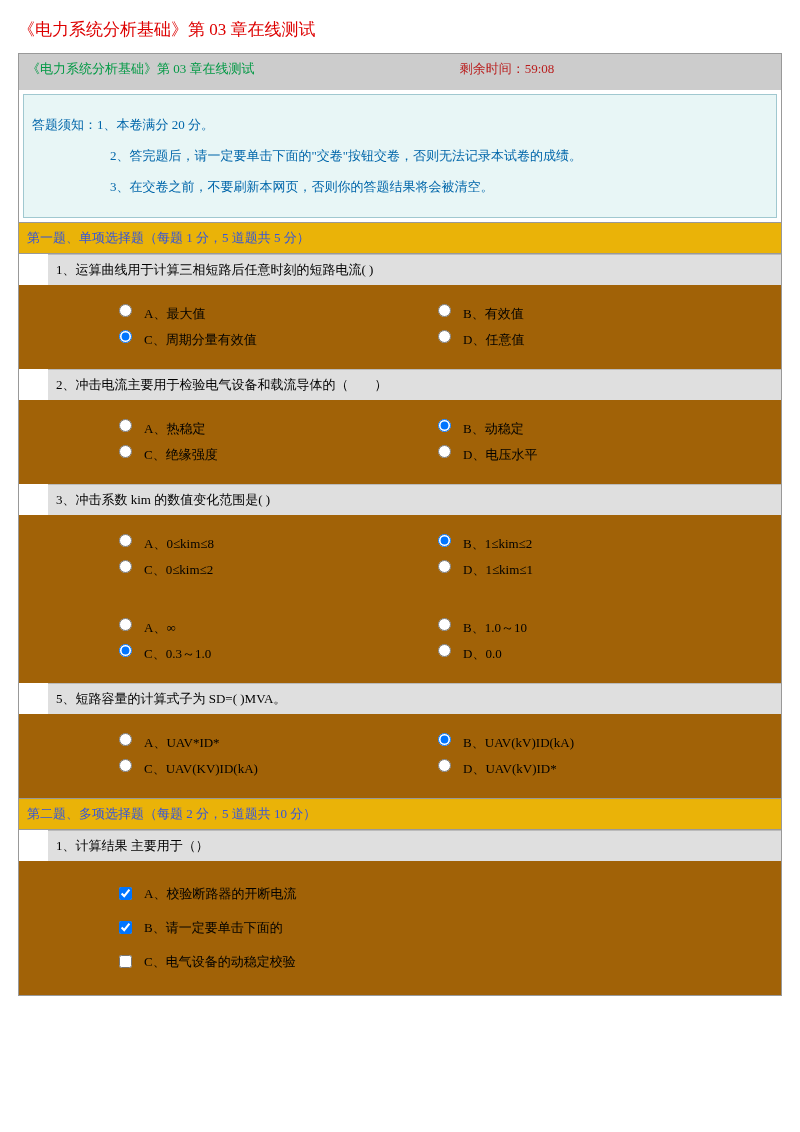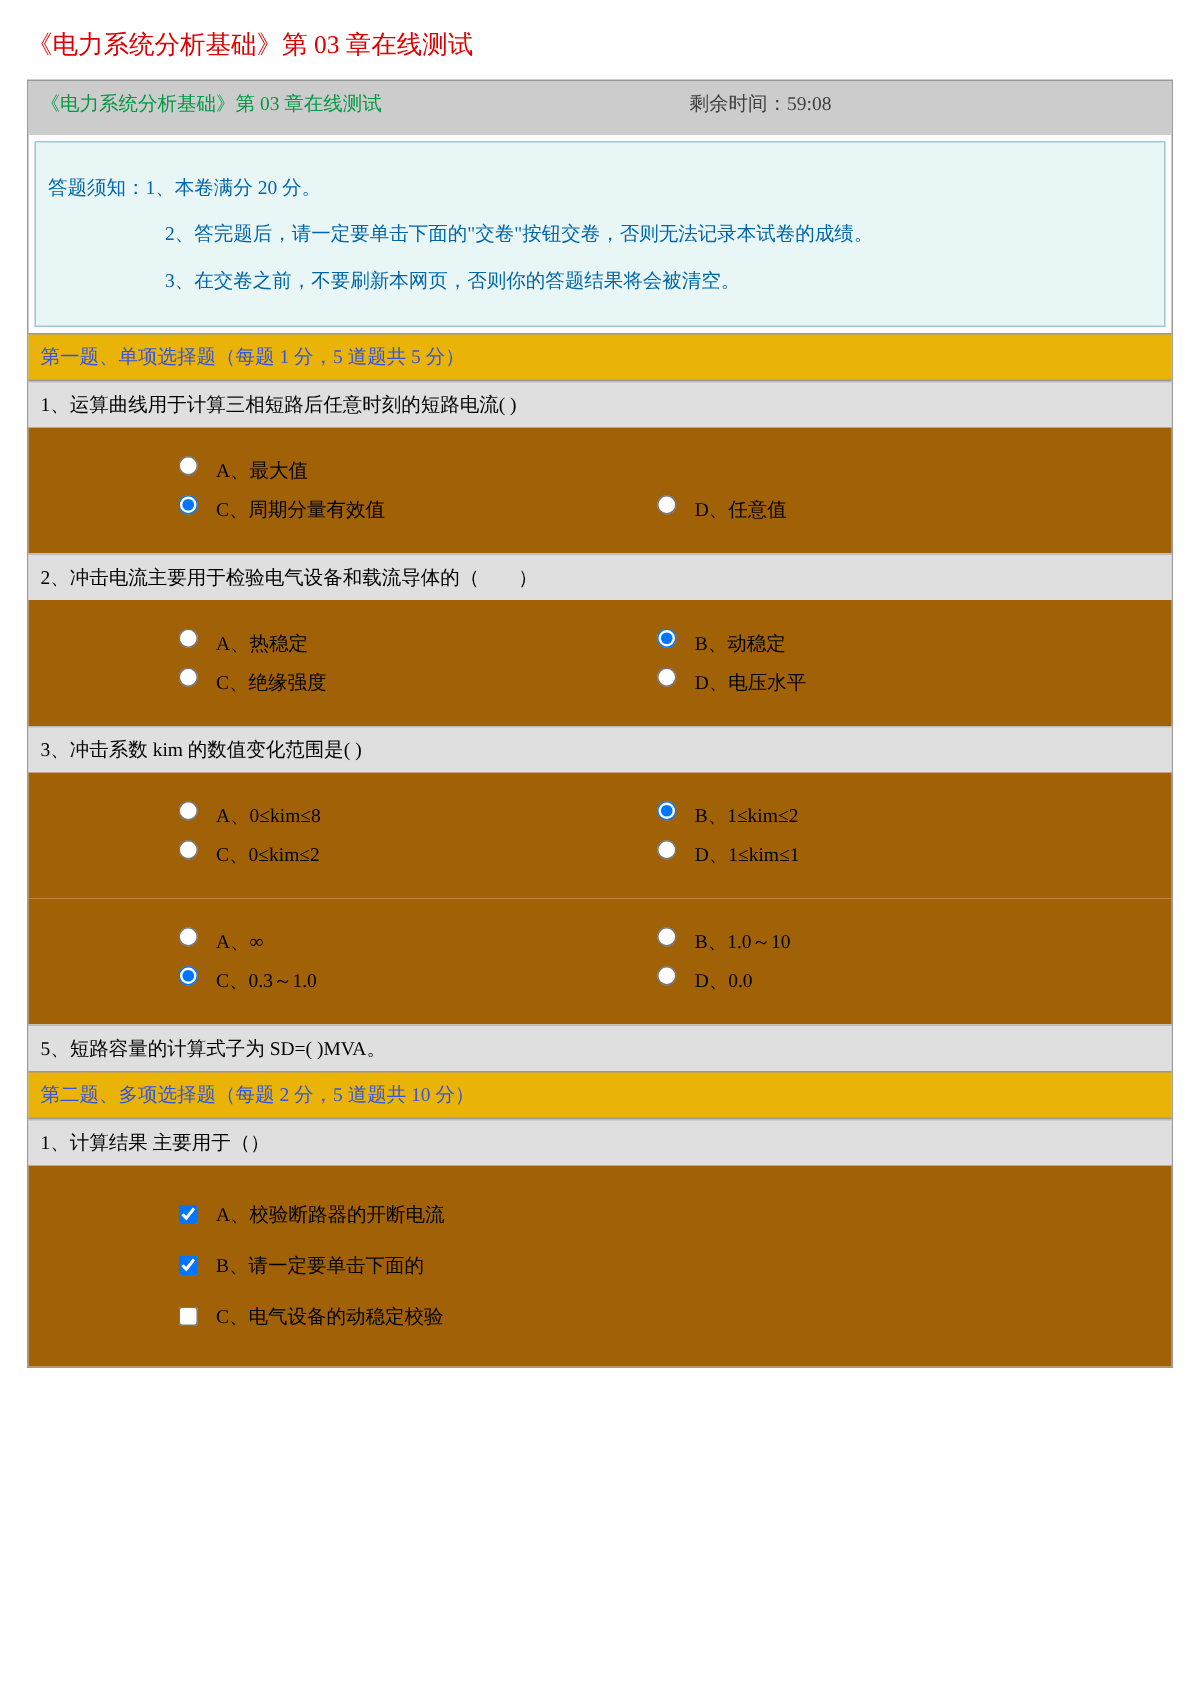--- a/index.html
+++ b/index.html
@@ -29,21 +29,21 @@
       padding: 6px 8px;
     }
     .header-content {
       display: flex;
     }
     .header-left {
       color: #009944;
       width: 58%;
     }
     .header-right {
-      color: #404040;
+      color: #b91c1c;
     }
     .instructions {
       background: #e8f6f6;
       border: 1px solid #a0c8d0;
       padding: 14px 8px;
       color: #0066aa;
       line-height: 2.4;
       margin: 4px;
     }
     .instructions .line2, .instructions .line3 {
@@ -53,20 +53,21 @@
       background: #eab308;
       padding: 6px 8px;
       color: #3355dd;
       border-top: 1px solid #999;
       border-bottom: 1px solid #999;
     }
     .question-text {
       background: #dfdfdf;
       padding: 6px 8px;
       border-top: 1px solid #bbb;
+      margin-left: 29px;
     }
     .options-block {
       background: #a16207;
       padding: 16px 0;
     }
     .option-row {
       display: flex;
       padding: 4px 0;
     }
     .option-cell {
@@ -127,20 +128,24 @@
 
   <div class="section-header">第一题、单项选择题（每题 1 分，5 道题共 5 分）</div>
 
   <div class="question-text">1、运算曲线用于计算三相短路后任意时刻的短路电流( )</div>
   <div class="options-block">
     <div class="option-row">
       <div class="option-cell left">
           <input type="radio" name="q1" style="">
           <span>A、最大值</span>
         </div>
+      <div class="option-cell right">
+          <input type="radio" name="q1" style="">
+          <span>B、有效值</span>
+        </div>
     </div>
     <div class="option-row">
       <div class="option-cell left">
           <input type="radio" name="q1" checked="" style="">
           <span>C、周期分量有效值</span>
         </div>
       <div class="option-cell right">
           <input type="radio" name="q1" style="">
           <span>D、任意值</span>
         </div>
@@ -212,20 +217,42 @@
           <span>C、0.3～1.0</span>
         </div>
       <div class="option-cell right">
           <input type="radio" name="q4" style="">
           <span>D、0.0</span>
         </div>
     </div>
   </div>
 
   <div class="question-text">5、短路容量的计算式子为 SD=( )MVA。</div>
+  <div class="options-block">
+    <div class="option-row">
+      <div class="option-cell left">
+          <input type="radio" name="q5" style="">
+          <span>A、UAV*ID*</span>
+        </div>
+      <div class="option-cell right">
+          <input type="radio" name="q5" checked="" style="">
+          <span>B、UAV(kV)ID(kA)</span>
+        </div>
+    </div>
+    <div class="option-row">
+      <div class="option-cell left">
+          <input type="radio" name="q5" style="">
+          <span>C、UAV(KV)ID(kA)</span>
+        </div>
+      <div class="option-cell right">
+          <input type="radio" name="q5" style="">
+          <span>D、UAV(kV)ID*</span>
+        </div>
+    </div>
+  </div>
 
   <div class="section-header">第二题、多项选择题（每题 2 分，5 道题共 10 分）</div>
 
   <div class="question-text">1、计算结果 主要用于（）</div>
   <div class="options-block">
     <div class="multi-option-row">
         <input type="checkbox" checked="" style="">
         <span>A、校验断路器的开断电流</span>
       </div>
     <div class="multi-option-row">

